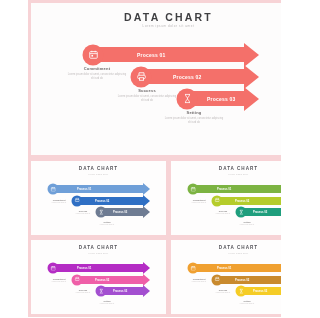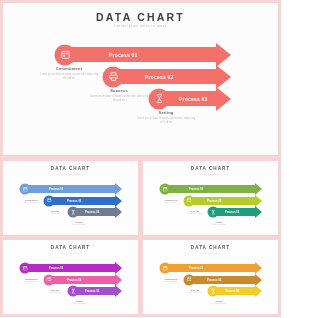--- a/index.html
+++ b/index.html
@@ -1,18 +1,18 @@
 <!DOCTYPE html>
 <html><head>
 <meta charset="utf-8">
 <style>
   html,body{margin:0;padding:0;background:#ffffff;}
   body{width:281px;height:318px;font-family:"Liberation Sans",sans-serif;overflow:hidden;}
 
-  .deck{position:relative;width:234px;height:318px;box-sizing:border-box;}
+  .deck{position:relative;width:234px;height:318px;box-sizing:border-box;margin-left:28px;}
 
   
   .hero{position:absolute;left:0;top:0;width:281px;height:158px;
         box-sizing:border-box;border:3px solid #f7d3d6;background:#fefdfd;}
   .hero-inner{position:relative;width:100%;height:100%;background:#fdfcfc;}
 
   .title{position:absolute;left:0;right:0;top:8px;text-align:center;
          font-size:10.5px;letter-spacing:2.2px;font-weight:700;color:#3f3f42;}
   .subtitle{position:absolute;left:0;right:0;top:21px;text-align:center;
             font-size:3px;letter-spacing:.6px;color:#b9b5b6;}

